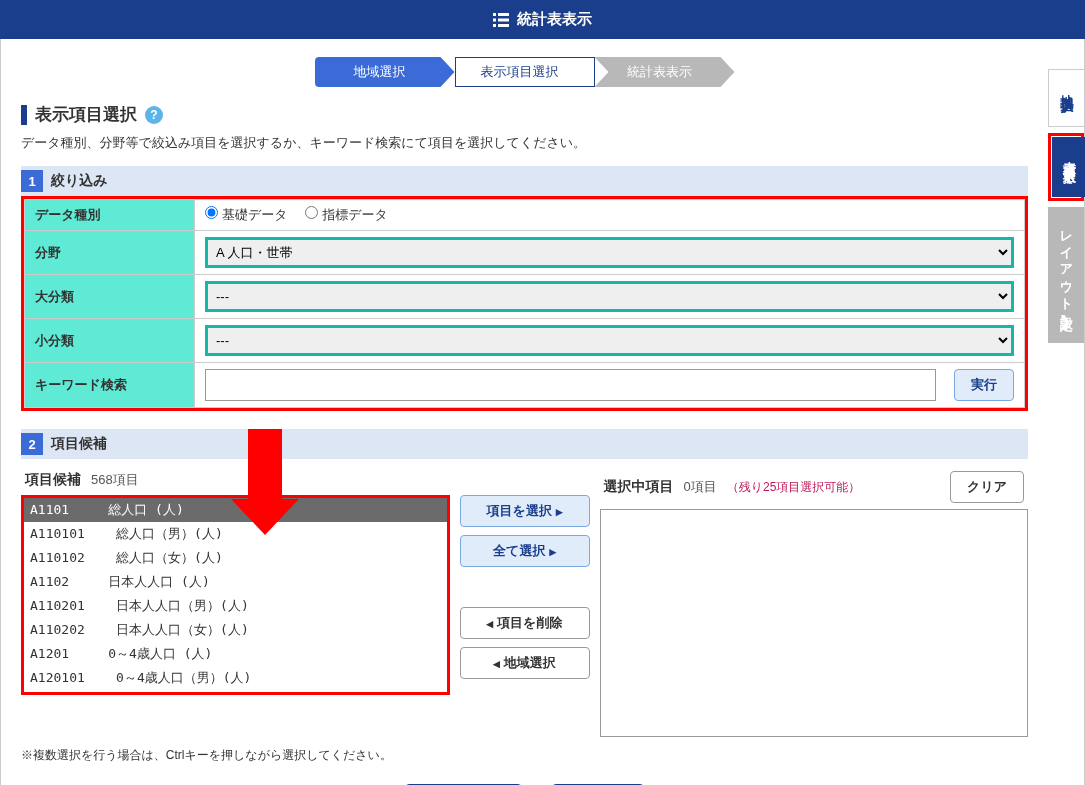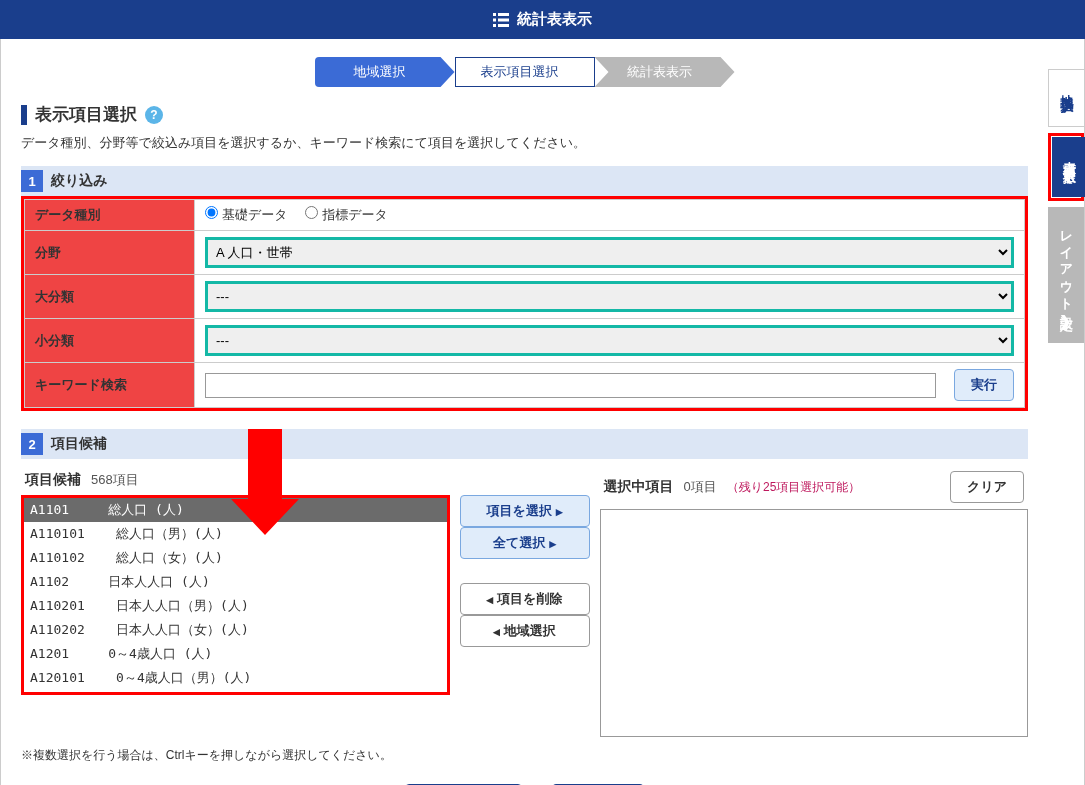--- a/index.html
+++ b/index.html
@@ -203,41 +203,40 @@
       border-collapse: collapse;
     }
     .filter-table td {
       border: 1px solid #ccc;
       padding: 6px 10px;
       font-size: 13px;
     }
     .filter-table td.label {
       width: 170px;
       font-weight: bold;
-      background: #ef4444;
+      background: #5eead4;
     }
     .filter-table td.field {
       background: #fff;
     }
     .filter-table input[type="radio"] {
       margin-right: 4px;
     }
     .radio-group label {
       margin-right: 14px;
     }
     .filter-table select {
       width: 100%;
       padding: 4px;
       font-size: 13px;
       border: 3px solid #14b8a6;
     }
     .keyword-row {
       display: flex;
       gap: 18px;
-      align-items: center;
     }
     .keyword-row input[type="text"] {
       flex: 1;
       padding: 4px;
       border: 1px solid #999;
     }
     .btn {
       padding: 6px 16px;
       border: 1px solid #7aa8e0;
       background: #e0ecfa;
@@ -291,20 +290,21 @@
       margin-top: 6px;
     }
     .cand-left {
       flex: 1;
       min-width: 0;
     }
     .cand-mid {
       width: 130px;
       display: flex;
       flex-direction: column;
+      gap: 8px;
       align-items: stretch;
       padding-top: 30px;
     }
     .cand-right {
       flex: 1;
       min-width: 0;
     }
     .cand-header {
       display: flex;
       align-items: center;

